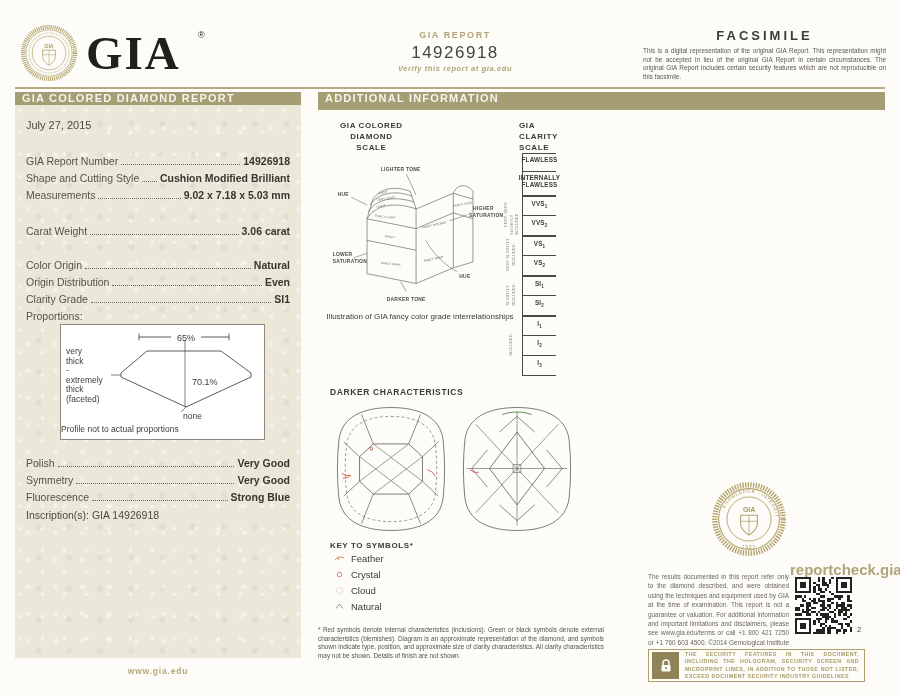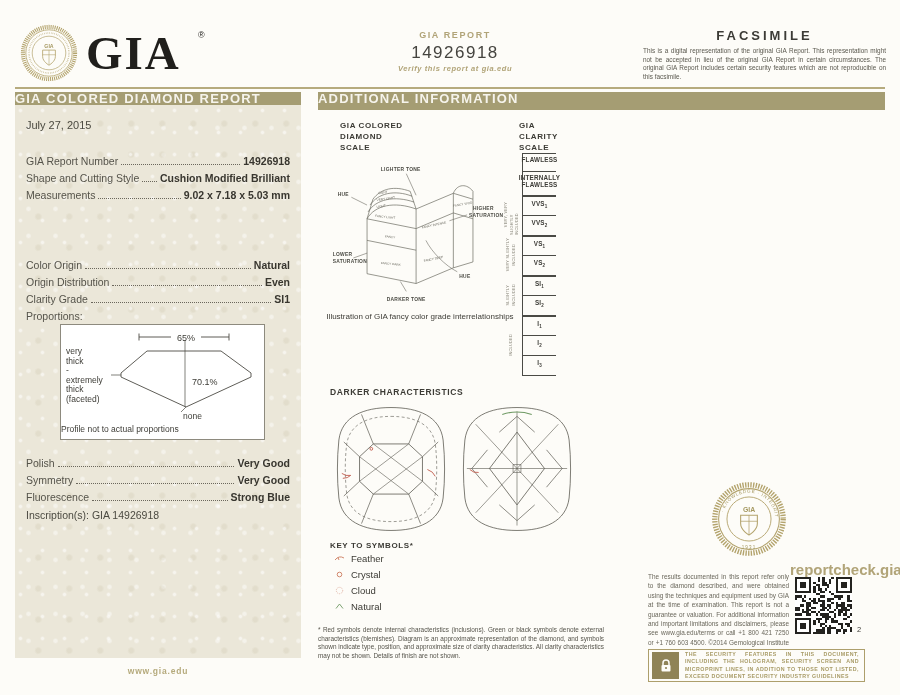--- a/index.html
+++ b/index.html
@@ -17,21 +17,21 @@
   #logo .wordmark { position:absolute; left:66px; top:4px; font-family:"Liberation Serif", serif; font-weight:bold; font-size:47px; letter-spacing:2px; color:#201f1c; }
   #logo .reg { position:absolute; left:178px; top:8px; font-size:9px; color:#201f1c; }
   #hdr-center { position:absolute; left:370px; top:30px; width:170px; text-align:center; }
   .rep-label { font-size:9px; font-weight:bold; letter-spacing:1.6px; color:#b1a478; }
   .rep-number { font-size:17px; letter-spacing:1.5px; color:#45443f; margin-top:3px; }
   .verify { margin-top:1px; font-size:7.5px; font-weight:bold; letter-spacing:.6px; color:#b1a478;font-style:italic; }
   #facs { position:absolute; left:643px; top:28px; width:243px; }
   .facs-title { text-align:center; font-size:13px; font-weight:bold; letter-spacing:3px; color:#3c3b36; }
   .facs-body { margin-top:4px; font-size:6.4px; line-height:8.6px; text-align:justify; color:#5a584e; }
   
-  .bar { position:absolute; top:92px; height:18px; background:#a59d73; color:#f6f4ec; font-size:13px; font-weight:bold; letter-spacing:1.2px; line-height:13px; }
+  .bar { position:absolute; top:92px; height:18px; background:#a59d73; color:#f6f4ec; font-size:11px; font-weight:bold; letter-spacing:1.2px; line-height:13px; padding-left:7px; }
   #bar-left { left:15px; width:286px; }
   #bar-right { left:318px; width:567px; }
   
   #panel {
     position:absolute; left:15px; top:105px; width:286px; height:553px;
     background-color:#ebe7d9;
     background-image:
       radial-gradient(circle at 25% 25%, rgba(255,255,255,.55) 1px, transparent 2.5px),
       radial-gradient(circle at 75% 60%, rgba(190,180,150,.20) 2px, transparent 4px),
       radial-gradient(circle at 50% 85%, rgba(255,255,255,.45) 1.5px, transparent 3px);
@@ -122,20 +122,25 @@
         <span>Shape and Cutting Style</span>
         <span class="dots"></span>
         <span class="val">Cushion Modified Brilliant</span>
       </div>
     <div class="lrow" style="top:84px">
         <span>Measurements</span>
         <span class="dots"></span>
         <span class="val">9.02 x 7.18 x 5.03 mm</span>
       </div>
 
+    <div class="lrow" style="top:120px">
+        <span>Carat Weight</span>
+        <span class="dots"></span>
+        <span class="val">3.06 carat</span>
+      </div>
     <div class="lrow" style="top:154px">
         <span>Color Origin</span>
         <span class="dots"></span>
         <span class="val">Natural</span>
       </div>
     <div class="lrow" style="top:171px">
         <span>Origin Distribution</span>
         <span class="dots"></span>
         <span class="val">Even</span>
       </div>
@@ -183,21 +188,21 @@
         <span>Fluorescence</span>
         <span class="dots"></span>
         <span class="val">Strong Blue</span>
       </div>
 
     <div class="inscription">Inscription(s): GIA 14926918</div>
   </div>
 
   <div class="gia-url">www.gia.edu</div>
 
-  <div class="mini-title" style="left:340px; top:120px;">GIA COLORED
+  <div class="mini-title" style="left:340px; top:120px;text-align:center;">GIA COLORED
 DIAMOND
 SCALE</div>
   <div class="mini-title" style="left:519px; top:120px;">GIA
 CLARITY
 SCALE</div>
 
   <svg id="colorscale-fig" viewBox="0 0 185 155">
     <g stroke="#6a695f" stroke-width="0.7" fill="none">
 
       <path d="M38,62 L88,72 L88,128 L38,118 Z"></path>

